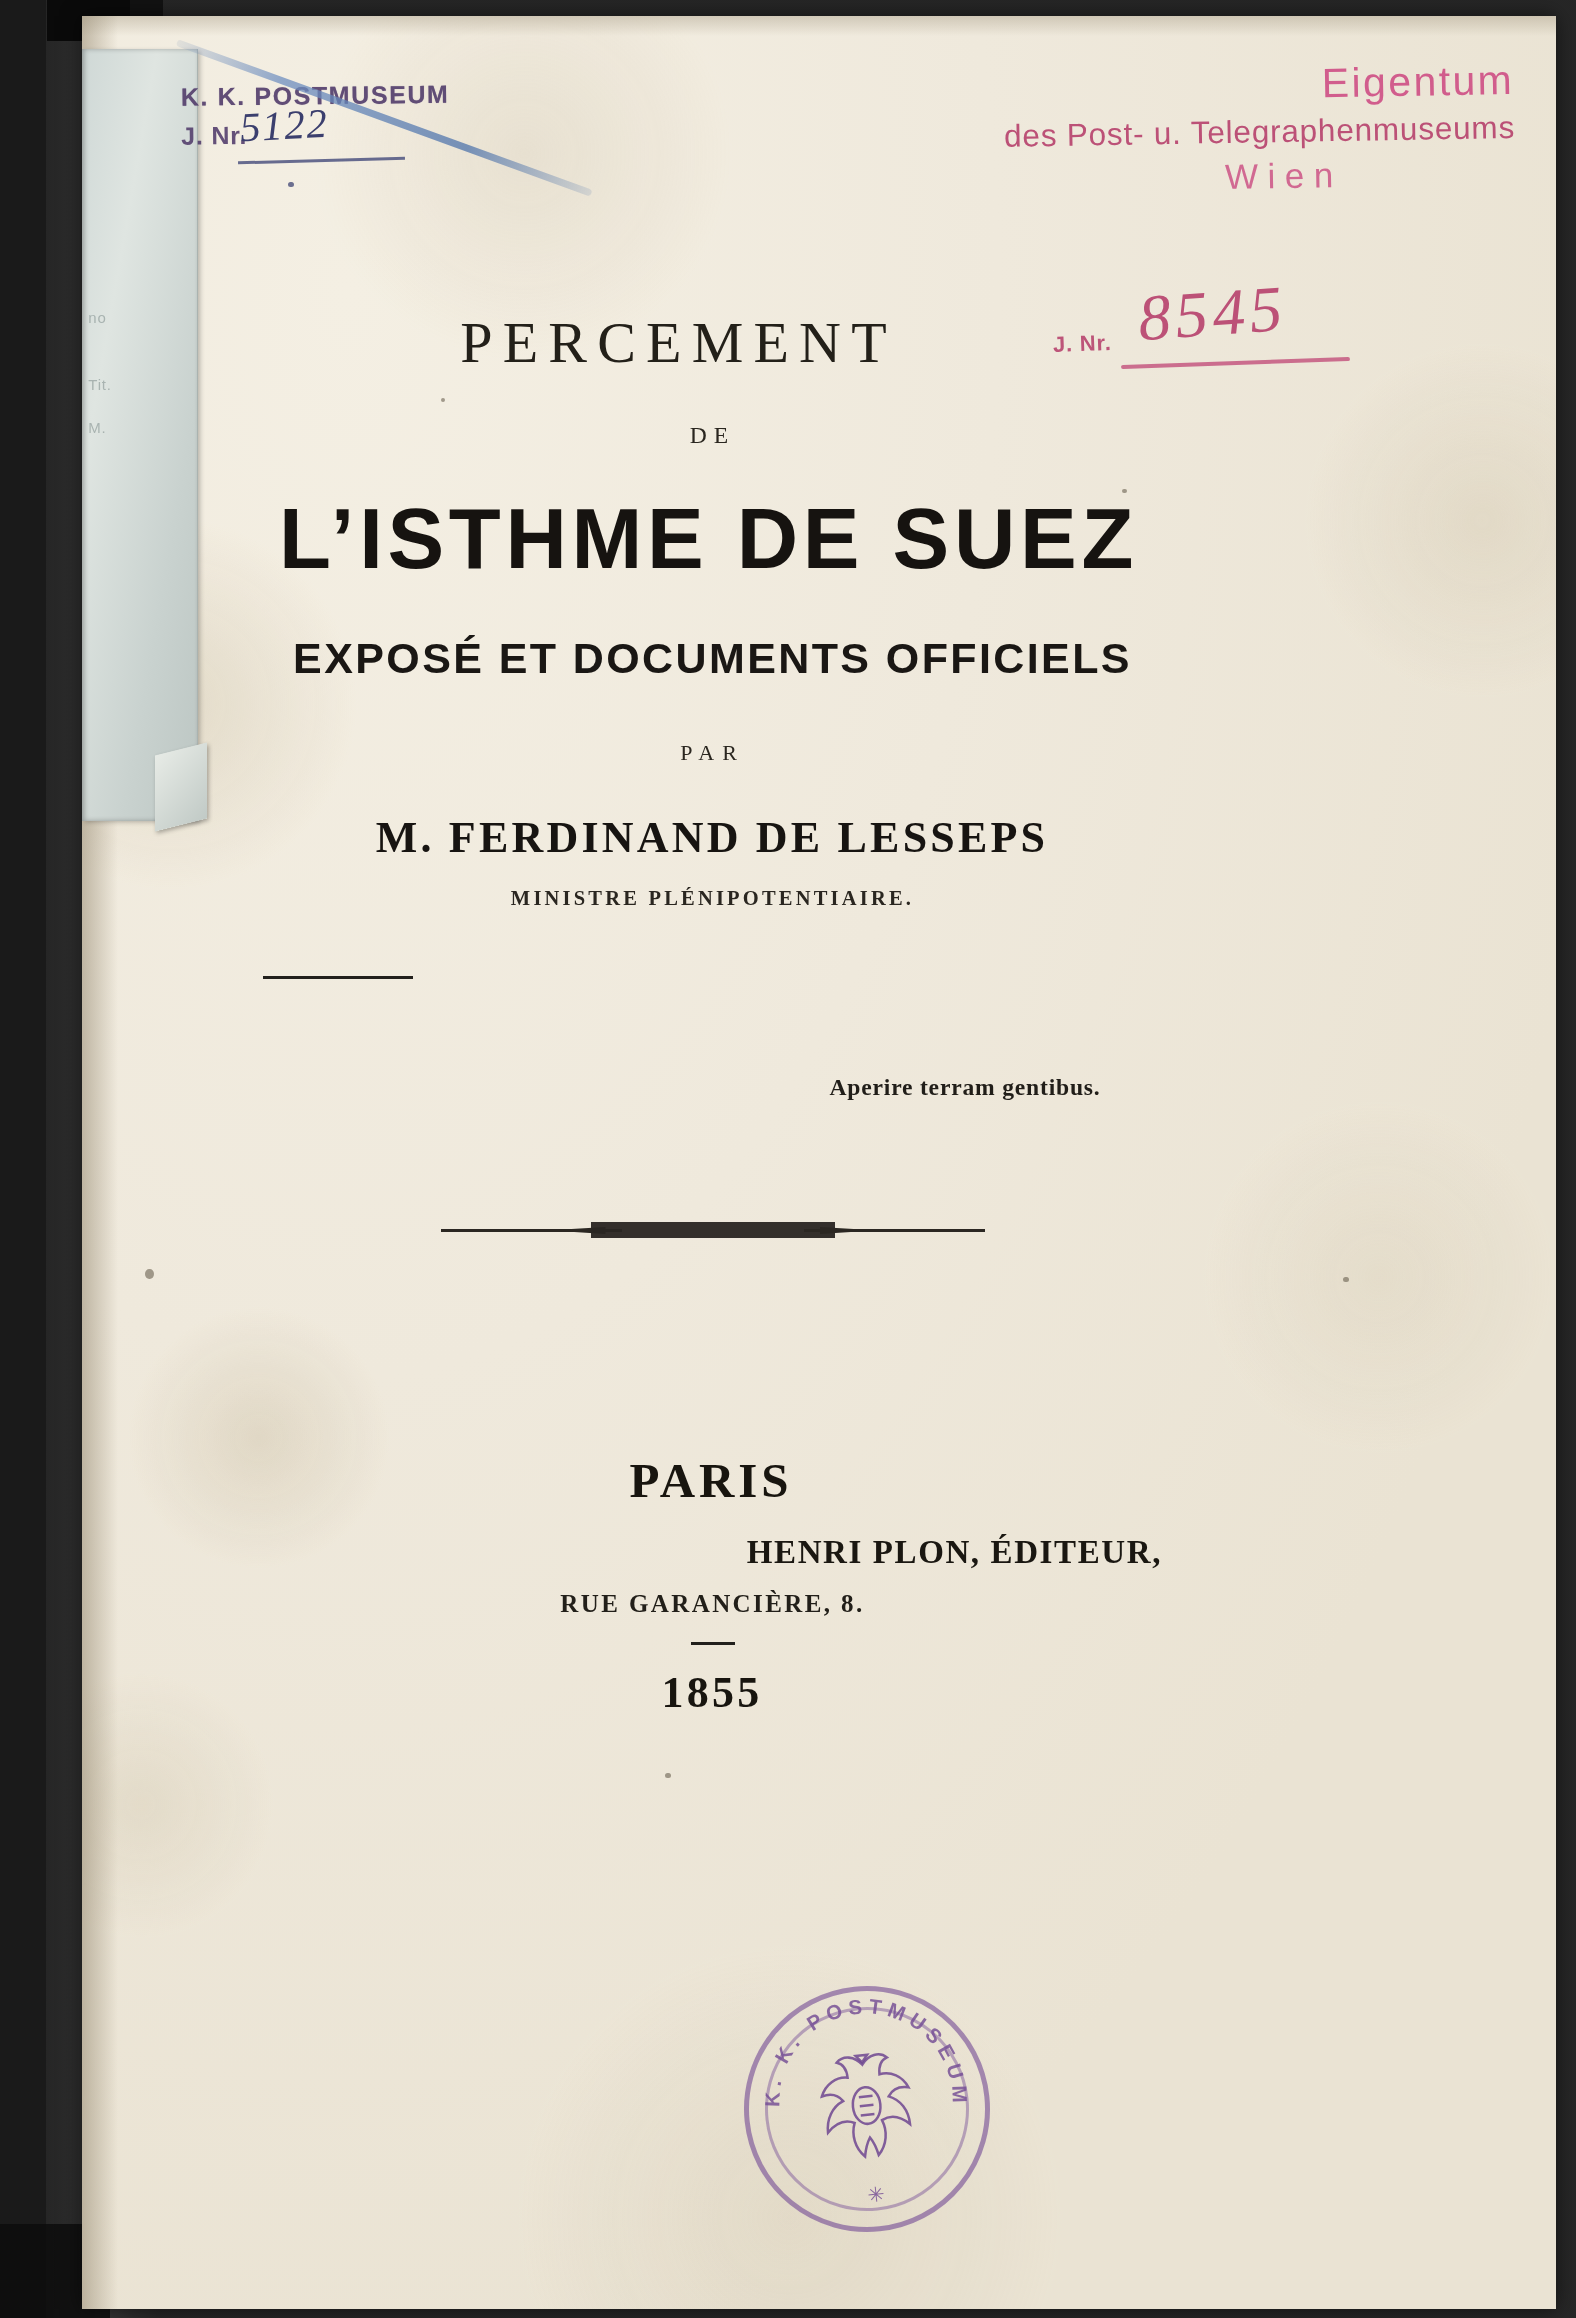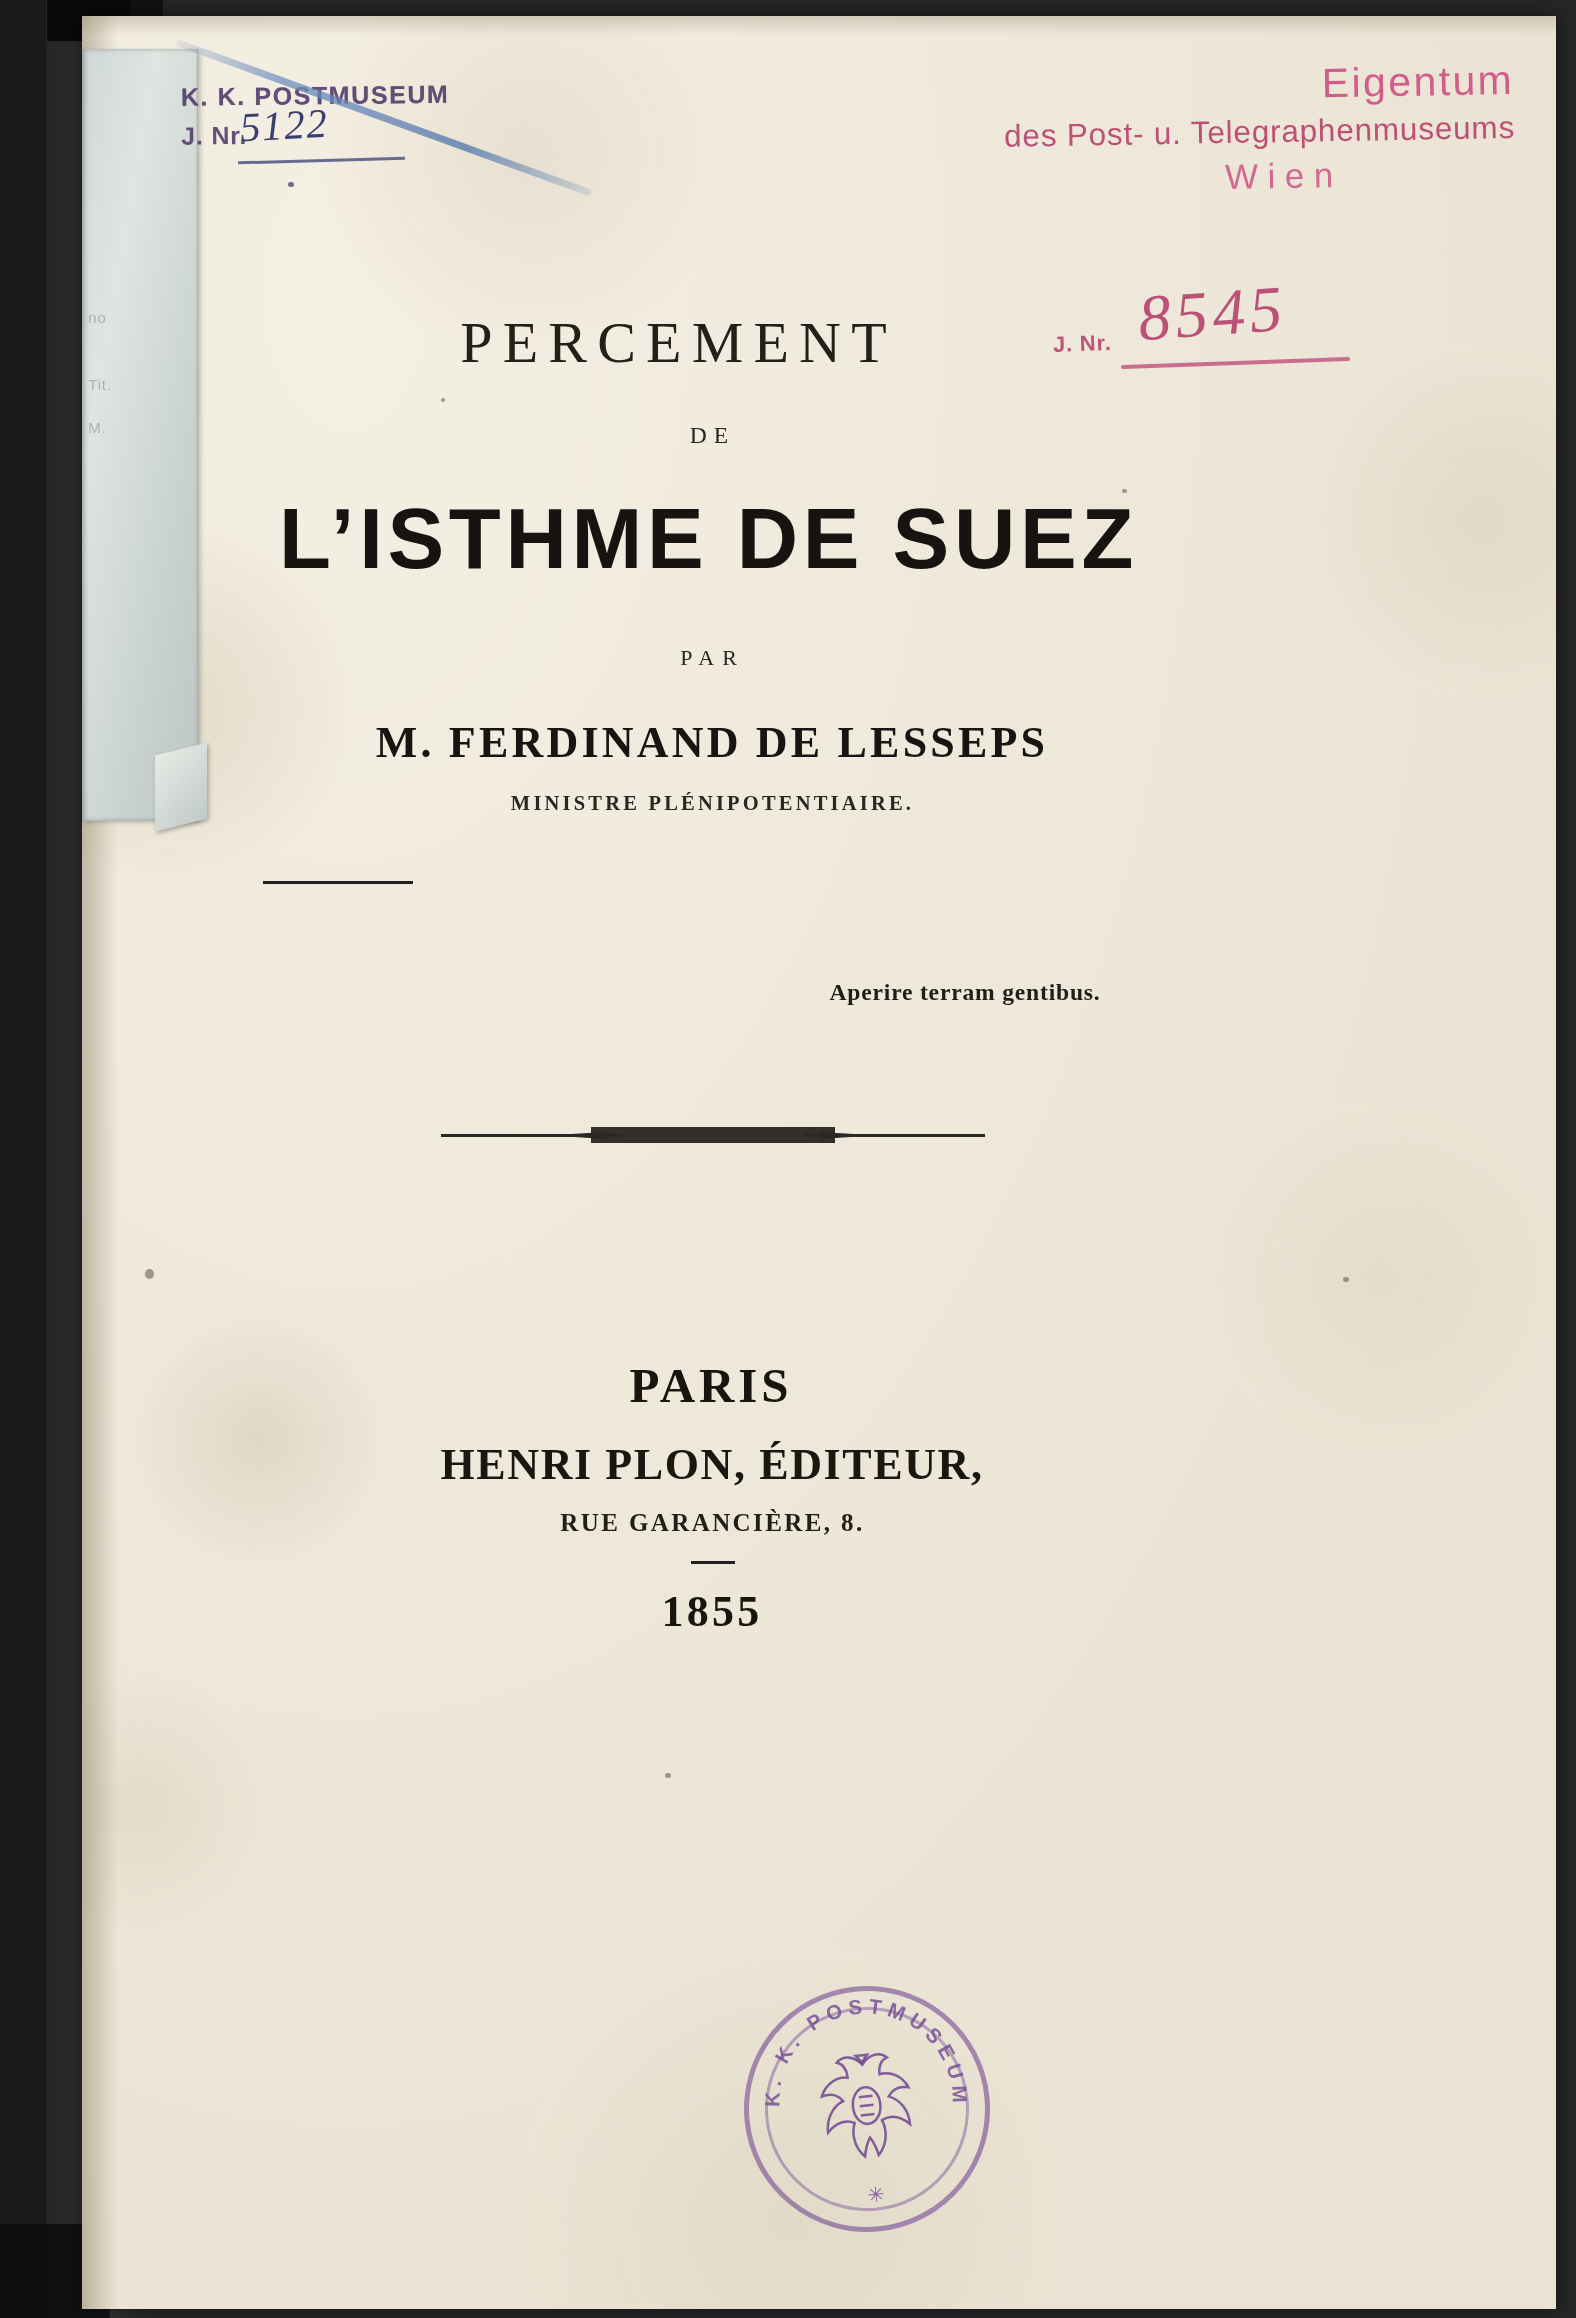--- a/index.html
+++ b/index.html
@@ -429,27 +429,28 @@
     font-size: 49px;
     font-weight: 700;
     letter-spacing: 3.9px;
     font-family: "Liberation Serif", serif;
     padding-left: 178px;
     padding-right: 394px;
     color: #18150f;
   }
   #line-publisher {
     margin-top: 25px;
-    font-size: 44px;
+    font-size: 33px;
     font-weight: 700;
     letter-spacing: 1.6px;
     font-family: "Liberation Serif", serif;
     padding-left: 180px;
     padding-right: 394px;
     color: #1a1711;
+    text-align: right;
   }
   #line-address {
     margin-top: 19px;
     font-size: 25px;
     font-weight: 700;
     letter-spacing: 2.4px;
     font-family: Liberation Serif, serif;
     padding-left: 181px;
     padding-right: 394px;
     color: #221f19;
@@ -564,20 +565,21 @@
   <div id="eigentum-stamp">
     <div id="eigentum-line-1">Eigentum</div>
     <div id="eigentum-line-2">des Post- u. Telegraphenmuseums</div>
     <div id="eigentum-line-3">Wien</div>
   </div>
 
   <div id="printed-block">
     <div id="line-percement">PERCEMENT</div>
     <div id="line-de">DE</div>
     <div id="line-title-main">L’ISTHME DE SUEZ</div>
+    <div id="line-subtitle">EXPOSÉ ET DOCUMENTS OFFICIELS</div>
     <div id="line-par">PAR</div>
     <div id="line-author">M. FERDINAND DE LESSEPS</div>
     <div id="line-author-title">MINISTRE PLÉNIPOTENTIAIRE.</div>
 
     <div id="rule-wrap">
       <div id="short-rule"></div>
     </div>
 
     <div id="line-motto">Aperire terram gentibus.</div>
 

